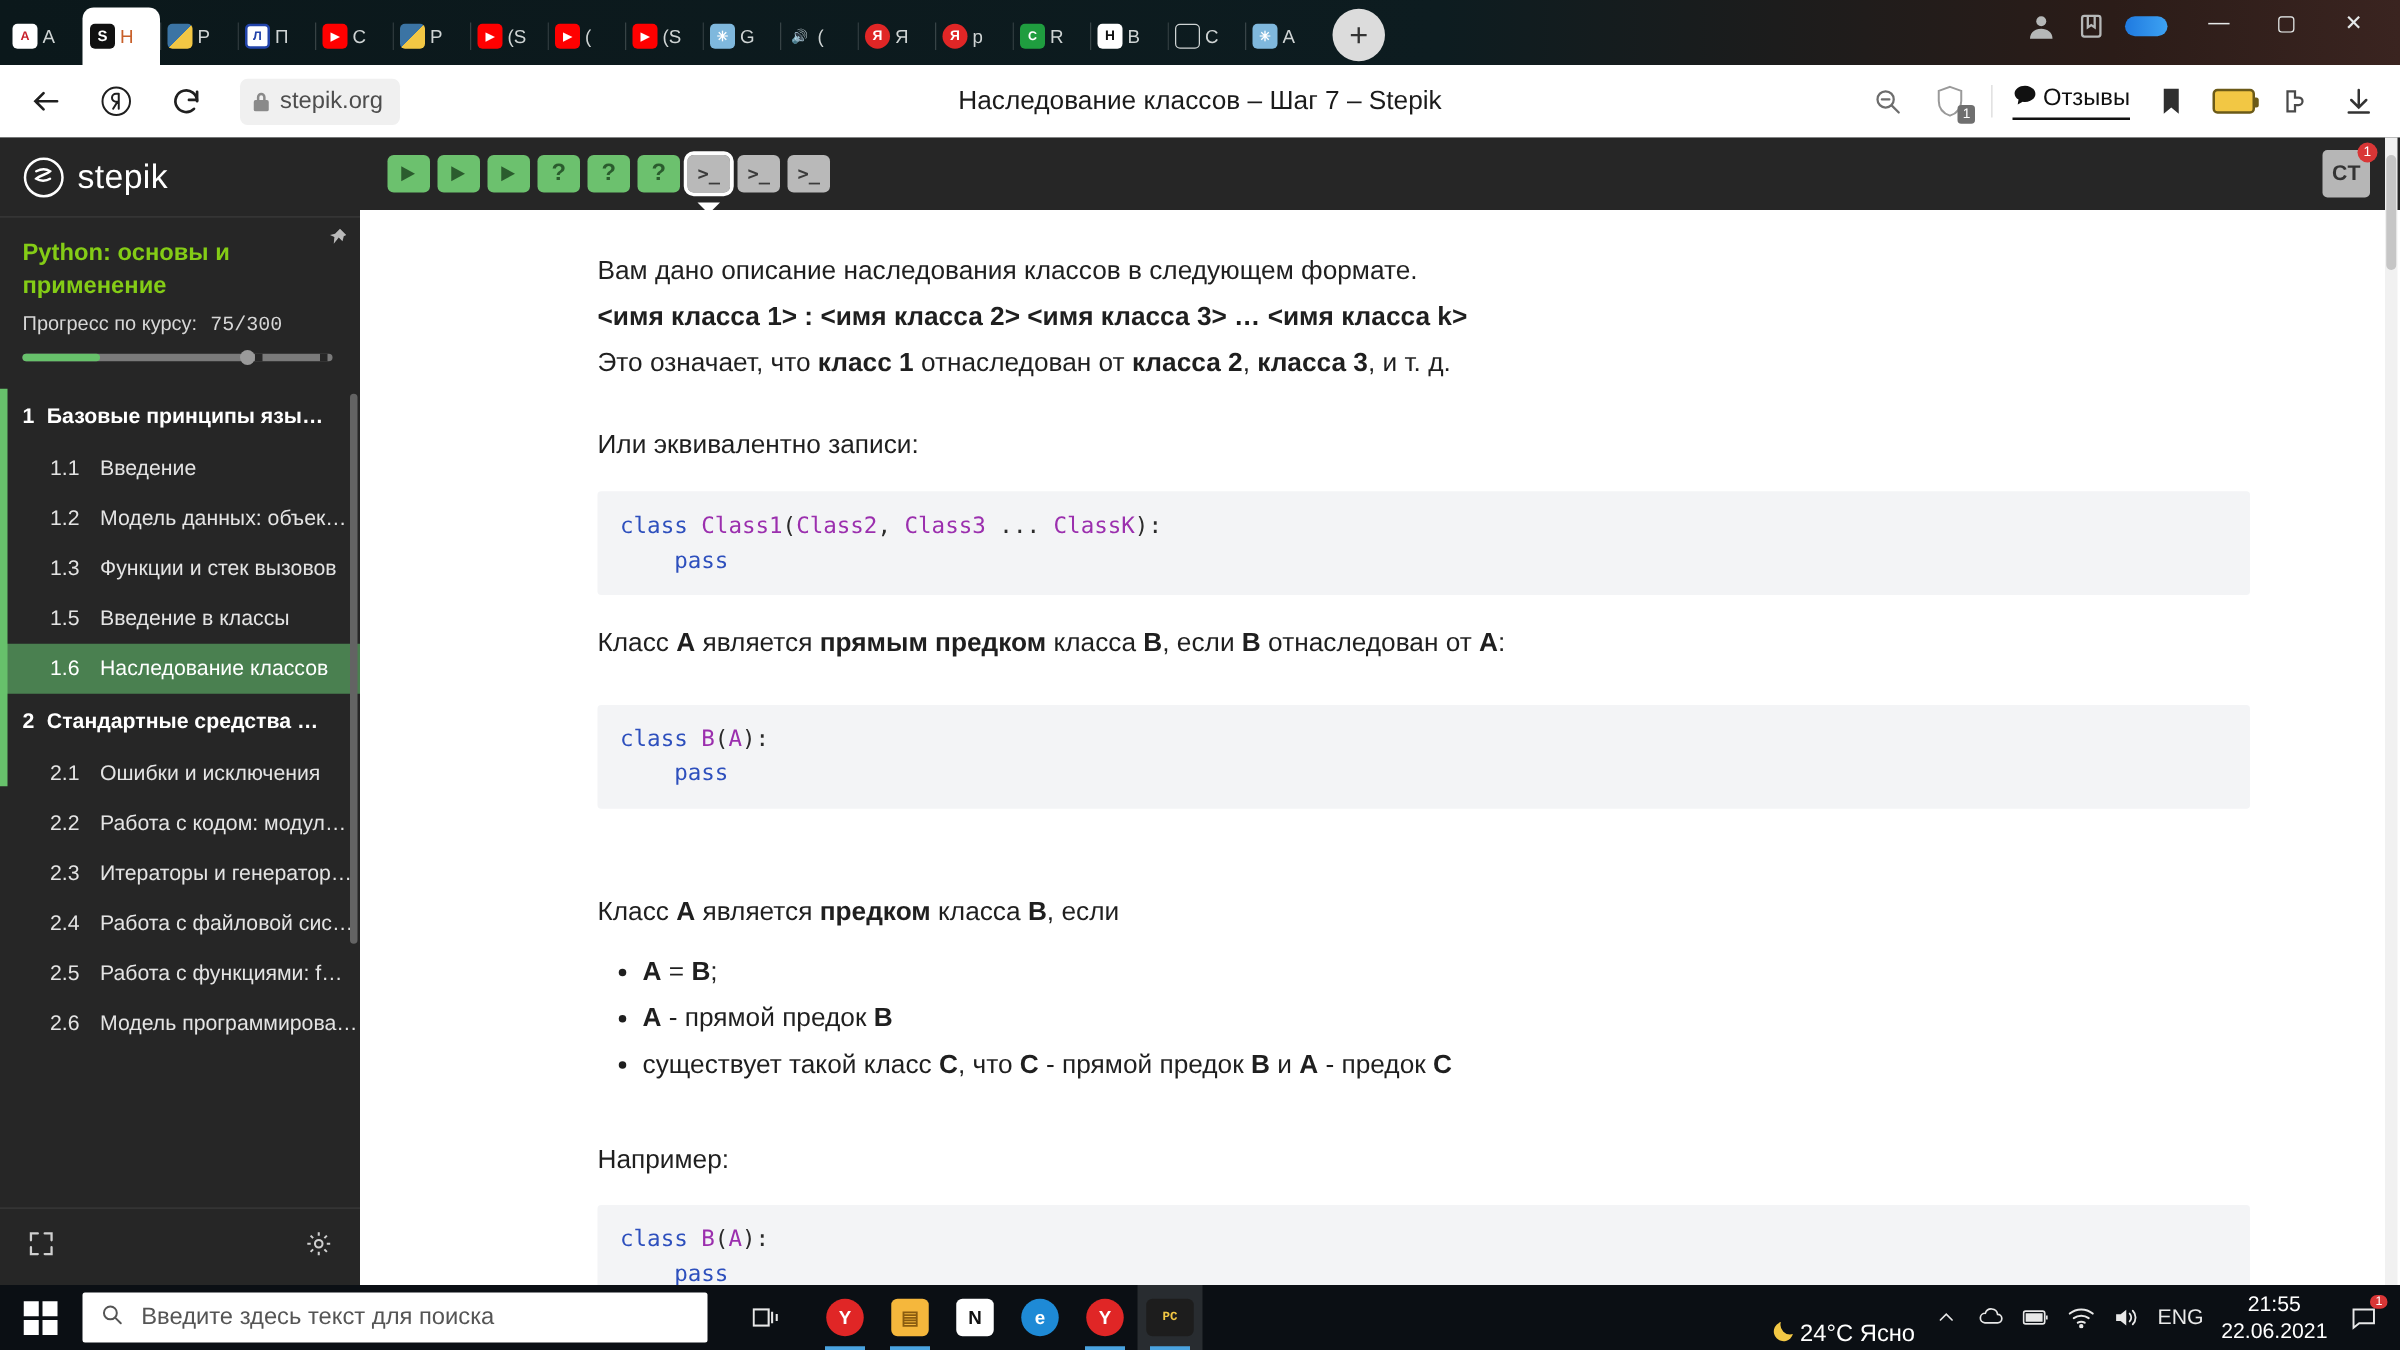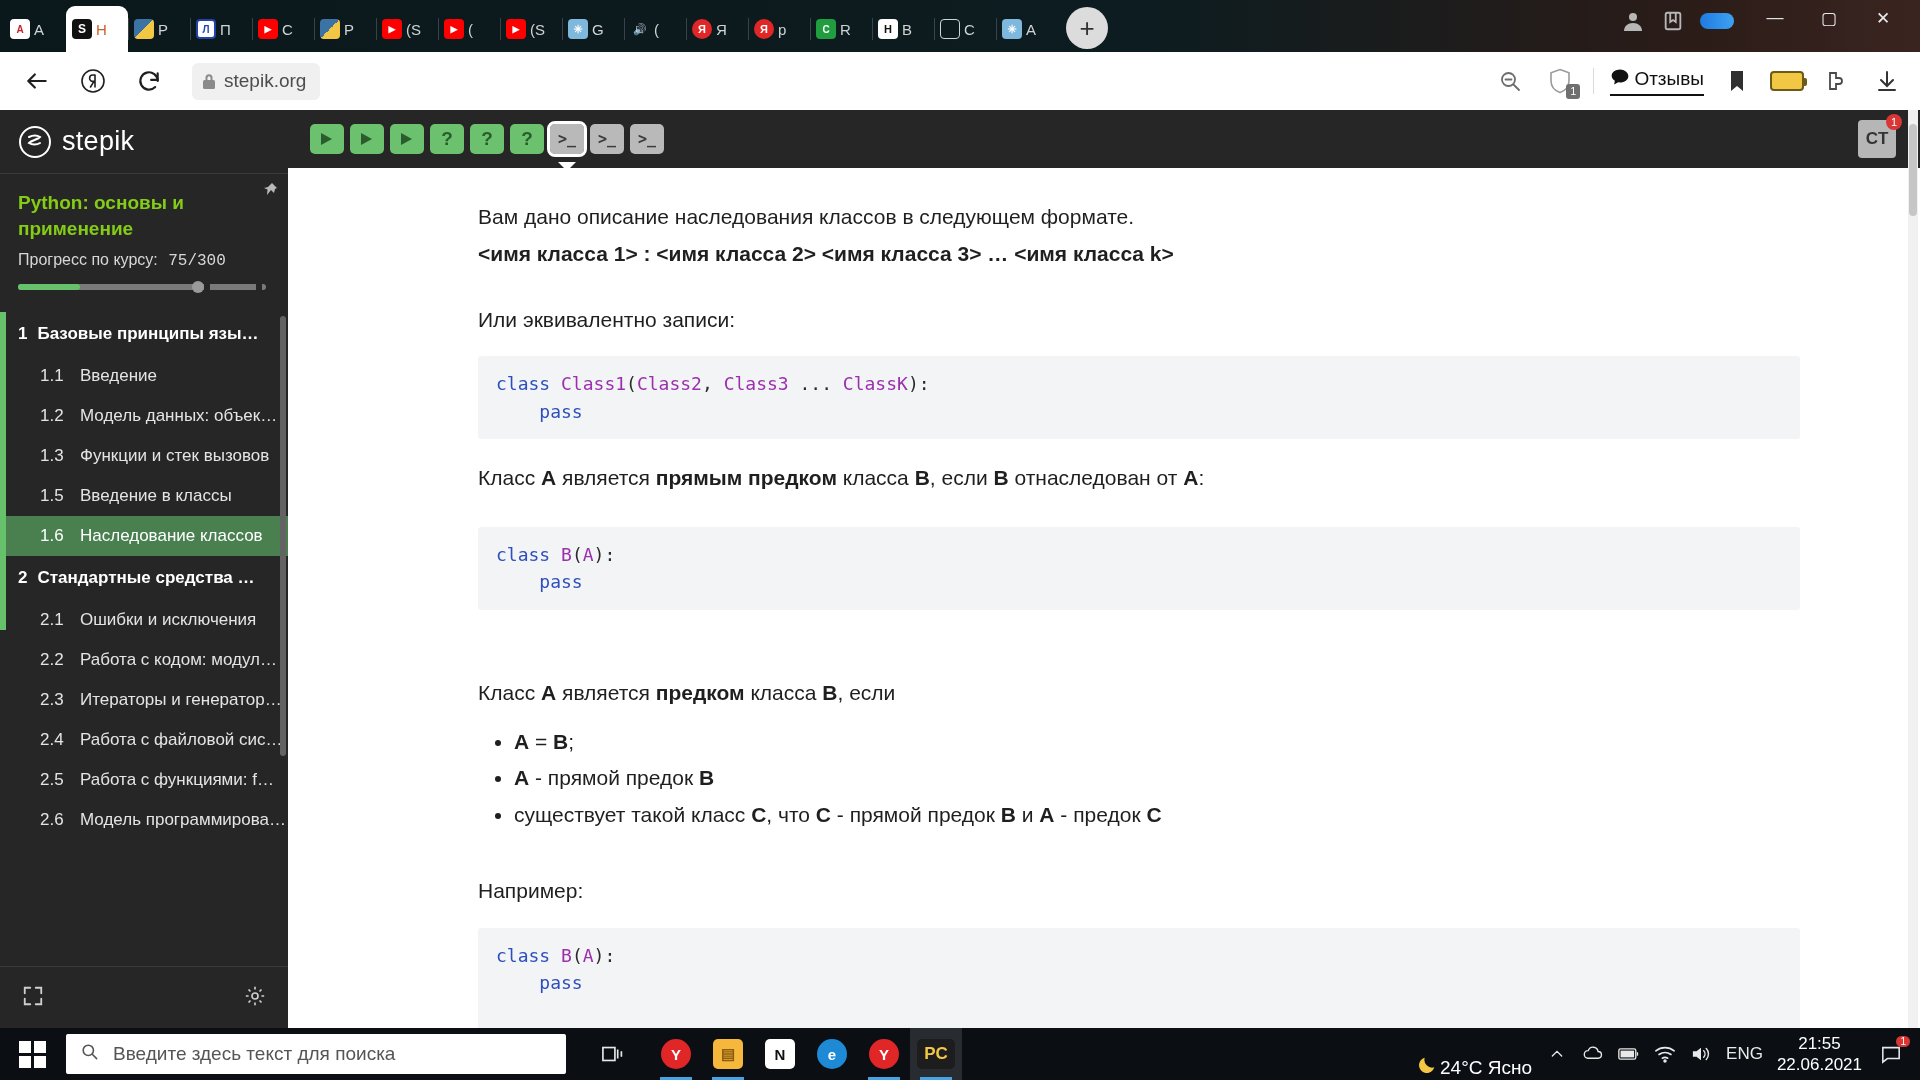--- a/index.html
+++ b/index.html
@@ -300,20 +300,21 @@
       <div class="sync-pill"></div>
       <div class="win-btns">
         <div class="win-btn">—</div>
         <div class="win-btn">▢</div>
         <div class="win-btn close">✕</div>
       </div>
     </div>
   </div>
 
   <div class="toolbar">
+    <div class="page-title">Наследование классов – Шаг 7 – Stepik</div>
 
     <div class="nav-btn">
       <svg width="26" height="26" viewBox="0 0 24 24" fill="none" stroke="#1f1f1f" stroke-width="2" stroke-linecap="round">
           <path d="M20 12H4M10 6l-6 6 6 6"></path>
         </svg>
     </div>
     <div class="nav-btn">
       <svg width="28" height="28" viewBox="0 0 28 28" fill="none" stroke="#1f1f1f" stroke-width="1.6">
           <circle cx="14" cy="14" r="11"></circle>
           <path d="M16 8h-2.2a3.2 3.2 0 000 6.4H16M16 8v12M15 14.4L11.5 20" stroke-linecap="round"></path>
@@ -527,20 +528,23 @@
         </div>
       </div>
 
       <div class="article">
         <div class="article-inner">
 
           <div class="p">Вам дано описание наследования классов в следующем формате.</div>
 
           <div class="p"><b>&lt;имя класса 1&gt; : &lt;имя класса 2&gt; &lt;имя класса 3&gt; … &lt;имя класса k&gt;</b></div>
 
+          <div class="p">
+            <span>Это означает, что </span><b>класс 1</b><span> отнаследован от </span><b>класса 2</b><span>, </span><b>класса 3</b><span>, и т. д.</span>
+          </div>
 
           <div class="p spaced">Или эквивалентно записи:</div>
 
           <div class="codeblock"><span id="code1"><span class="k">class</span> <span class="cls">Class1</span>(<span class="cls">Class2</span>, <span class="cls">Class3</span> ... <span class="cls">ClassK</span>):
     <span class="k">pass</span></span></div>
 
           <div class="p">
             <span>Класс </span><b>A</b><span> является </span><b>прямым предком</b><span> класса </span><b>B</b><span>, если </span><b>B</b><span> отнаследован от </span><b>A</b><span>:</span>
           </div>
 
@@ -610,21 +614,21 @@
         <div class="tb-task">
           <span style="width: 30px; height: 30px; display: flex; align-items: center; justify-content: center; font-size: 15px; font-weight: bold; background: rgb(255, 255, 255); color: rgb(17, 17, 17); border-radius: 5px;">N</span>
         </div>
         <div class="tb-task">
           <span style="width: 30px; height: 30px; display: flex; align-items: center; justify-content: center; font-size: 15px; font-weight: bold; background: rgb(30, 138, 214); color: rgb(255, 255, 255); border-radius: 50%;">e</span>
         </div>
         <div class="tb-task running">
           <span style="width: 30px; height: 30px; display: flex; align-items: center; justify-content: center; font-size: 15px; font-weight: bold; background: rgb(224, 38, 38); color: rgb(255, 255, 255); border-radius: 50%;">Y</span>
         </div>
         <div class="tb-task running active">
-          <span style="width: 38px; height: 30px; display: flex; align-items: center; justify-content: center; font-size: 17px; font-weight: bold; background: rgb(29, 29, 29); color: rgb(242, 199, 68); border-radius: 5px;">PC</span>
+          <span style="width: 38px; height: 30px; display: flex; align-items: center; justify-content: center; font-size: 10px; font-weight: bold; background: rgb(29, 29, 29); color: rgb(242, 199, 68); border-radius: 5px; font-family: Liberation Mono, monospace;">PC</span>
         </div>
       </div>
 
     <div class="tray">
       <div class="weather">
         <span>
           <svg width="22" height="22" viewBox="0 0 24 24" fill="#f2c744">
               <path d="M20 14.5A8.5 8.5 0 019.5 4a8.5 8.5 0 1010.5 10.5z"></path>
             </svg>
         </span>

